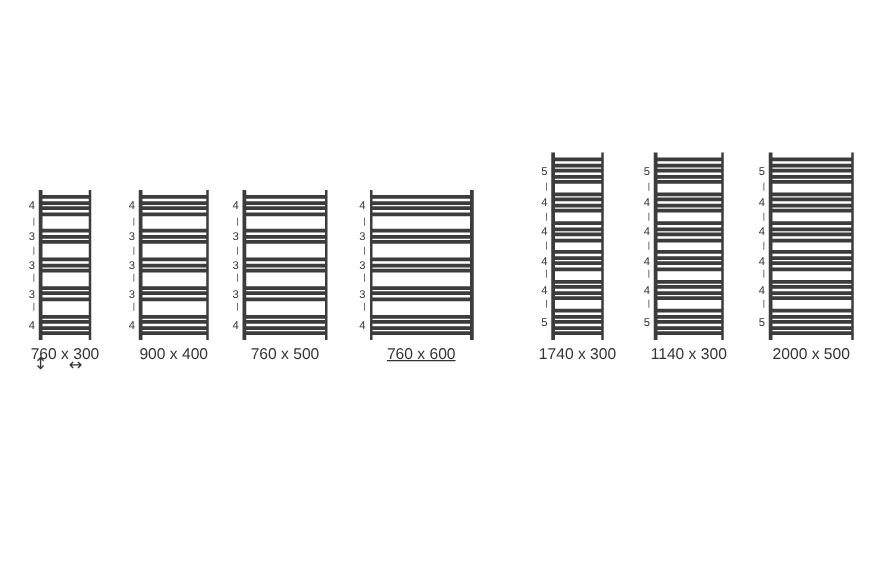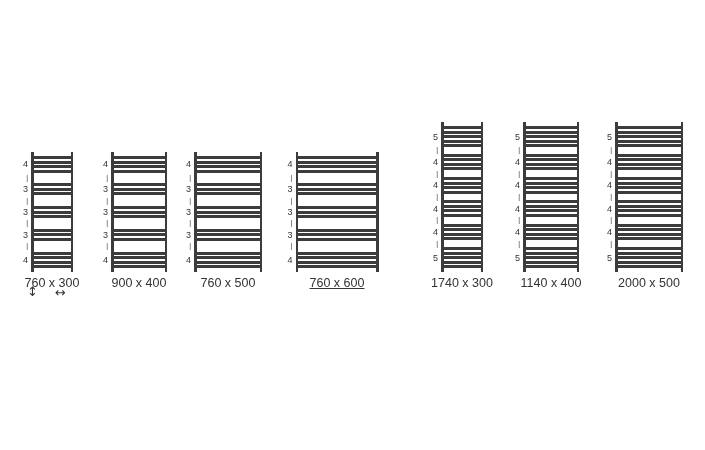--- a/index.html
+++ b/index.html
@@ -251,21 +251,21 @@
       <div class="bar" style="top: 111.2px;"></div>
       <span class="count" style="top: 100.95px;">4</span>
       <span class="sep" style="top: 113.6px;">|</span>
       <div class="bar" style="top: 121px;"></div>
       <div class="bar" style="top: 125.5px;"></div>
       <div class="bar" style="top: 130px;"></div>
       <div class="bar" style="top: 134.5px;"></div>
       <div class="bar" style="top: 139px;"></div>
       <span class="count" style="top: 126.5px;">5</span>
     </div>
-    <div class="size-label" style="left: 501px; top: 276px;">1140 x 400</div>
+    <div class="size-label" style="left: 501px; top: 276px;">1140 x 300</div>
     <div class="radiator" style="left: 615px; top: 126px; width: 68px; height: 142px;">
       <div class="rail rail-left"></div>
       <div class="rail rail-right"></div>
       <div class="bar" style="top: 0px;"></div>
       <div class="bar" style="top: 4.5px;"></div>
       <div class="bar" style="top: 9px;"></div>
       <div class="bar" style="top: 13.5px;"></div>
       <div class="bar" style="top: 18px;"></div>
       <span class="count" style="top: 5.5px;">5</span>
       <span class="sep" style="top: 20.4px;">|</span>

